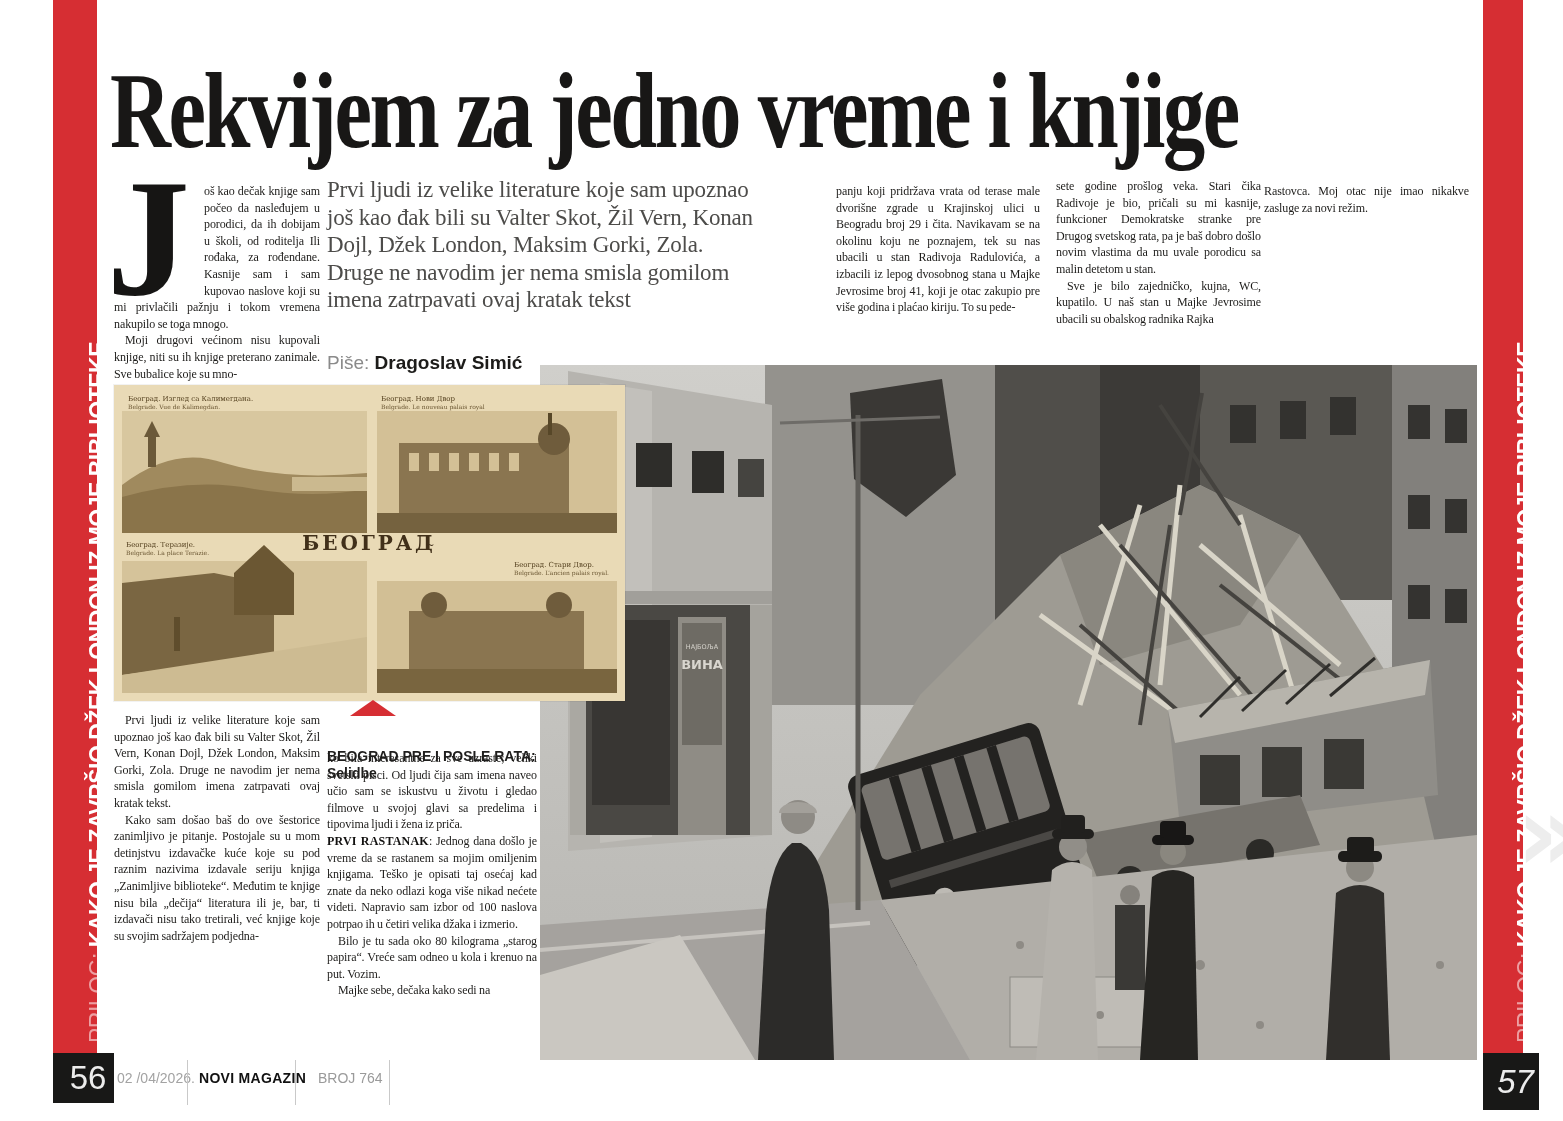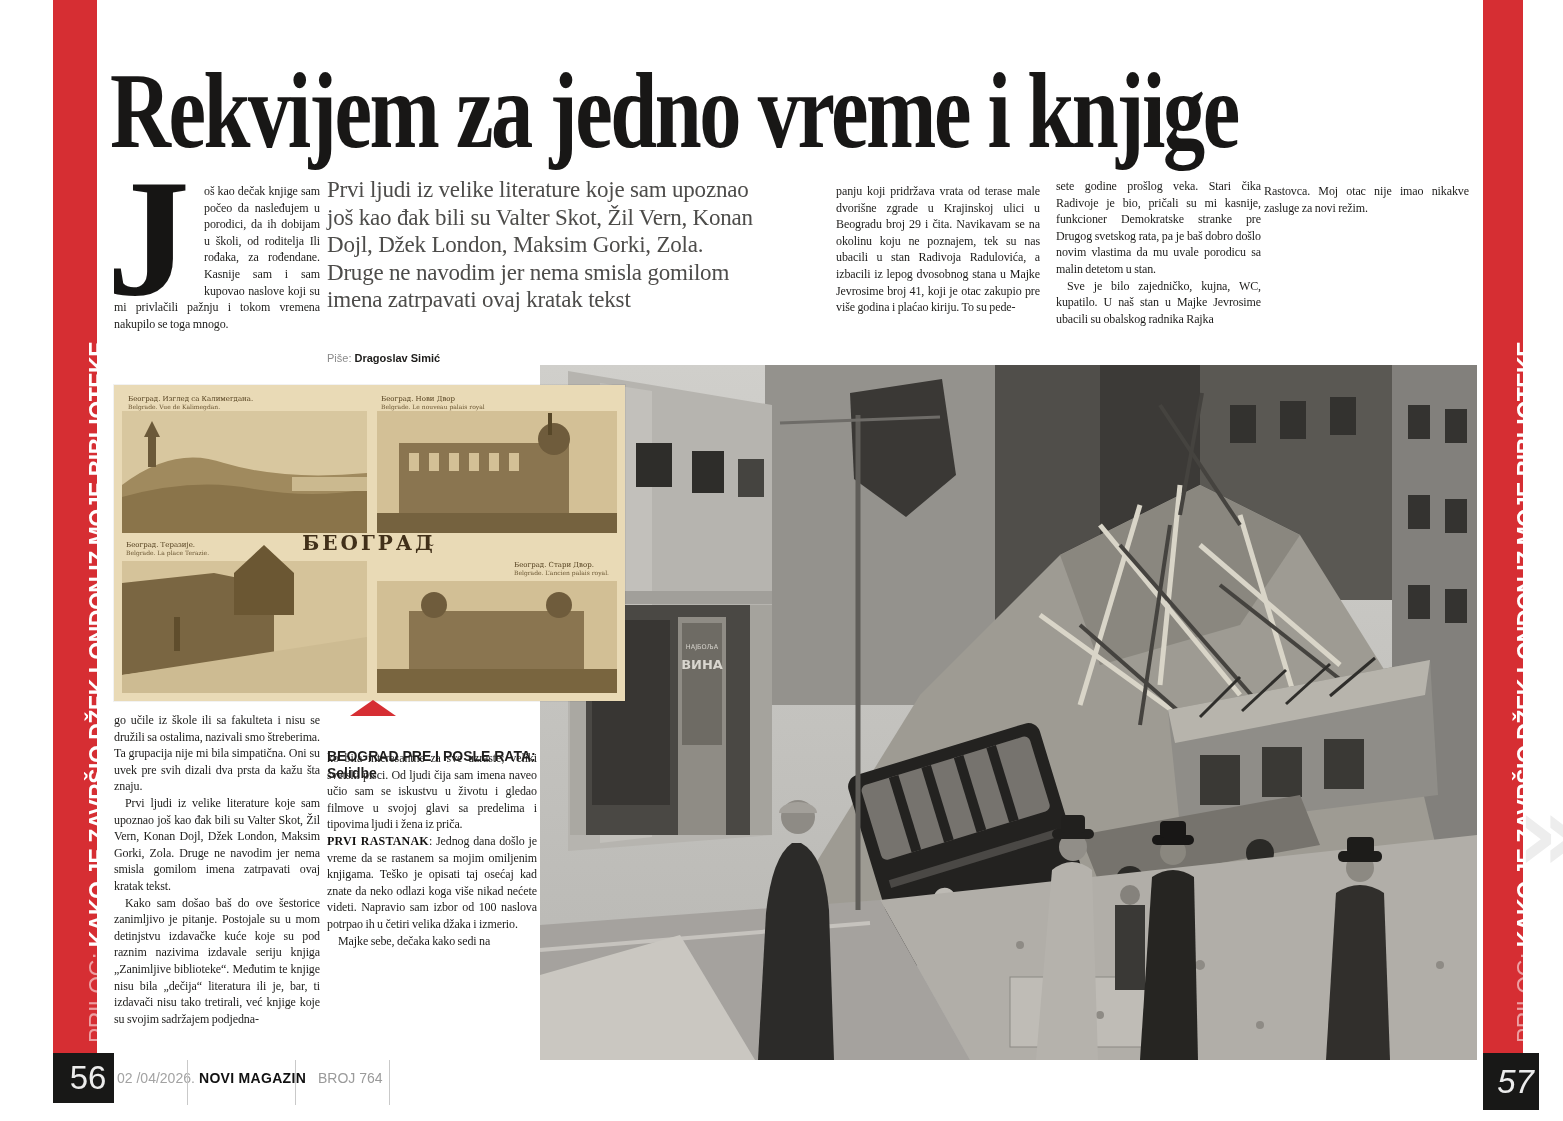--- a/index.html
+++ b/index.html
@@ -44,21 +44,21 @@
   .c1b{left:114px;top:712px;width:206px;height:350px;}
   .c2b{left:327px;top:750px;width:210px;height:312px;}
   .dropcap{float:left;width:90px;height:116px;position:relative;overflow:visible;}
   .dropcap span{position:absolute;left:-8px;top:-30px;font-size:168px;font-weight:bold;
                 line-height:1;color:#161514;}
   .kicker{font-weight:bold;color:#121110;letter-spacing:.2px;}
   
   .lead{position:absolute;left:327px;top:176px;width:430px;font-size:23px;line-height:27.6px;
         color:#4d4c4a;letter-spacing:-.2px;}
   .byline{position:absolute;left:327px;top:352px;font-family:"Liberation Sans",sans-serif;
-          font-size:11px;color:#8a8a8a;}
+          font-size:19px;color:#8a8a8a;}
   .byline b{color:#1d1c1a;}
   
   .tri{position:absolute;left:350px;top:700px;width:0;height:0;
        border-left:23px solid transparent;border-right:23px solid transparent;
        border-bottom:16px solid #d62e33;}
   .capt{position:absolute;left:327px;top:748px;width:215px;
         font-family:"Liberation Sans",sans-serif;font-weight:bold;font-size:14px;
         line-height:17px;color:#1f1e1d;}
   
   .photo{position:absolute;left:540px;top:365px;width:937px;height:695px;}
@@ -89,20 +89,21 @@
   <div class="fdiv" style="left:295px"></div>
   <div class="footer f-issue">BROJ 764</div>
   <div class="fdiv" style="left:389px"></div>
 
   <h1 class="headline">Rekvijem za jedno vreme i knjige</h1>
 
   <div class="col c1t">
     <p><span class="dropcap">
           <span>J</span>
         </span><span>oš kao dečak knjige sam počeo da nasleđujem u porodici, da ih dobijam u školi, od roditelja Ili rođaka, za rođendane. Kasnije sam i sam kupovao naslove koji su mi privlačili pažnju i tokom vremena nakupilo se toga mnogo.</span></p>
+    <p class="ind">Moji drugovi većinom nisu kupovali knjige, niti su ih knjige preterano zanimale. Sve bubalice koje su mno-</p>
   </div>
 
   <div class="lead">Prvi ljudi iz velike literature koje sam upoznao još kao đak bili su Valter Skot, Žil Vern, Konan Dojl, Džek London, Maksim Gorki, Zola. Druge ne navodim jer nema smisla gomilom imena zatrpavati ovaj kratak tekst</div>
   <div class="byline"><span>Piše:</span> <b>Dragoslav Simić</b></div>
 
   <div class="col c3t">
     <p>panju koji pridržava vrata od terase male dvorišne zgrade u Krajinskoj ulici u Beogradu broj 29 i čita. Navikavam se na okolinu koju ne poznajem, tek su nas ubacili u stan Radivoja Radulovića, a izbacili iz lepog dvosobnog stana u Majke Jevrosime broj 41, koji je otac zakupio pre više godina i plaćao kiriju. To su pede-</p>
   </div>
   <div class="col c4t">
     <p>sete godine prošlog veka. Stari čika Radivoje je bio, pričali su mi kasnije, funkcioner Demokratske stranke pre Drugog svetskog rata, pa je baš dobro došlo novim vlastima da mu uvale porodicu sa malin detetom u stan.</p>
@@ -297,23 +298,23 @@
     </svg>
   </div>
 
   <div class="tri"></div>
   <div class="capt">
     <div>BEOGRAD PRE I POSLE RATA:</div>
     <div>Selidbe</div>
   </div>
 
   <div class="col c1b">
-    <p>go učile iz škole ili sa fakulteta i nisu se družili sa ostalima, nazivali smo štreberima. Ta grupacija nije mi bila simpatična. Oni su uvek pre svih dizali dva prsta da kažu šta znaju.</p>
     <p class="ind">Prvi ljudi iz velike literature koje sam upoznao još kao đak bili su Valter Skot, Žil Vern, Konan Dojl, Džek London, Maksim Gorki, Zola. Druge ne navodim jer nema smisla gomilom imena zatrpavati ovaj kratak tekst.</p>
     <p class="ind">Kako sam došao baš do ove šestorice zanimljivo je pitanje. Postojale su u mom detinjstvu izdavačke kuće koje su pod raznim nazivima izdavale seriju knjiga „Zanimljive biblioteke“. Međutim te knjige nisu bila „dečija“ literatura ili je, bar, ti izdavači nisu tako tretirali, već knjige koje su svojim sadržajem podjedna-</p>
   </div>
   <div class="col c2b">
     <p>ko bila interesantne za sve uzraste; veliki svetski pisci. Od ljudi čija sam imena naveo učio sam se iskustvu u životu i gledao filmove u svojoj glavi sa predelima i tipovima ljudi i žena iz priča.</p>
     <p><span class="kicker">PRVI RASTANAK</span><span>: Jednog dana došlo je vreme da se rastanem sa mojim omiljenim knjigama. Teško je opisati taj osećaj kad znate da neko odlazi koga više nikad nećete videti. Napravio sam izbor od 100 naslova potrpao ih u četiri velika džaka i izmerio.</span></p>
+    <p class="ind">Bilo je tu sada oko 80 kilograma „starog papira“. Vreće sam odneo u kola i krenuo na put. Vozim.</p>
     <p class="ind">Majke sebe, dečaka kako sedi na</p>
   </div>
 
 </div>
 
 </body></html>

